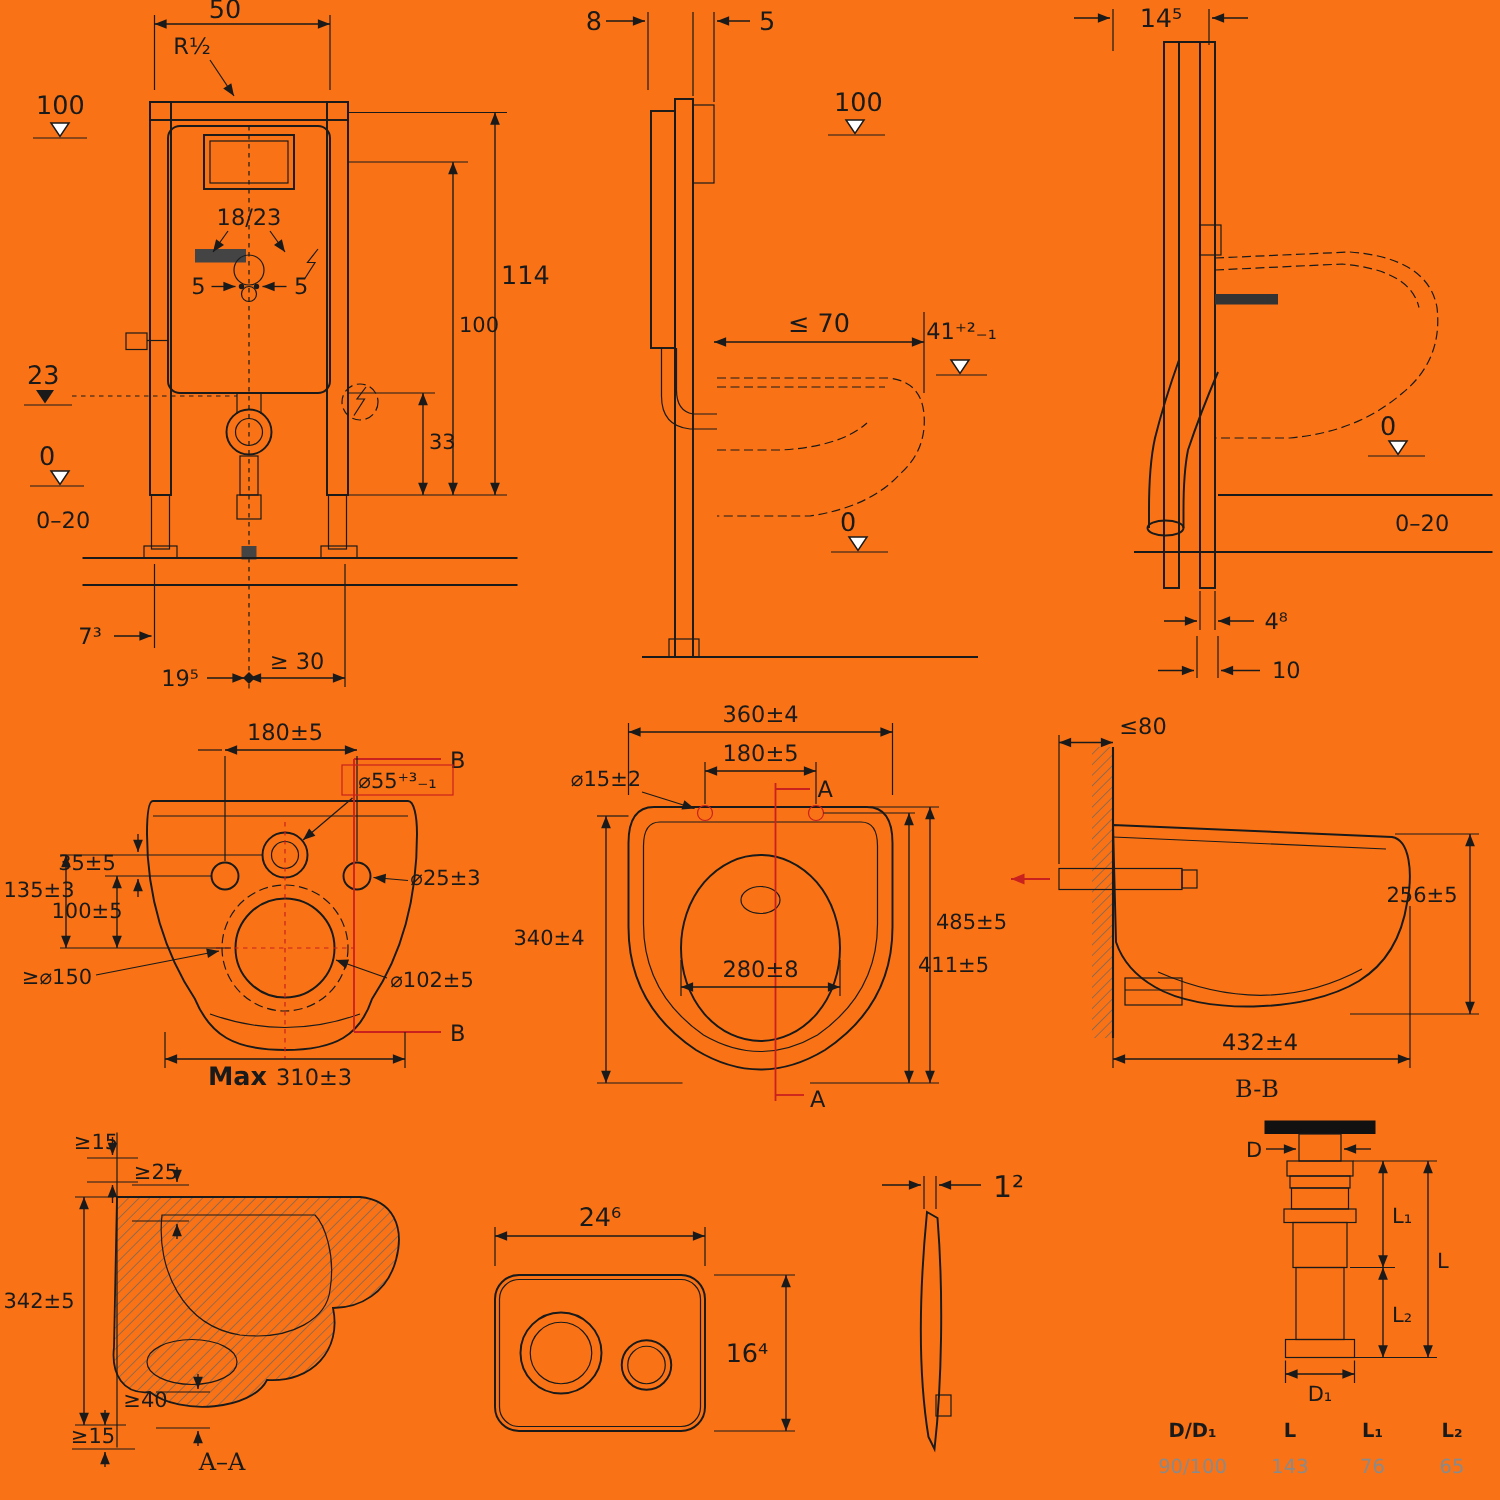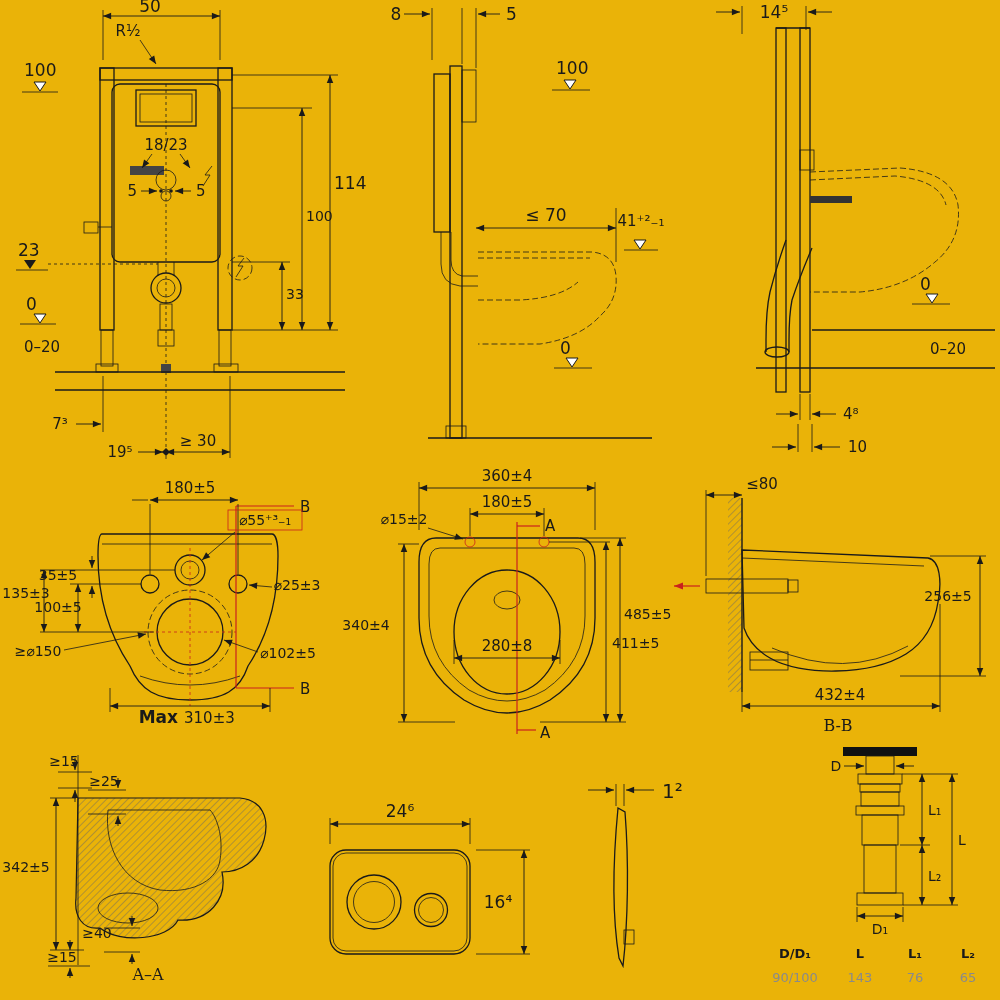--- a/index.html
+++ b/index.html
@@ -1,16 +1,16 @@
 <!DOCTYPE html>
 <html><head>
 <meta charset="utf-8">
 <style>
   html,body{margin:0;padding:0;background:#fff;}
-  #sheet{position:relative;width:1000px;height:1000px;background:#eab308;overflow:hidden;}
+  #sheet{position:relative;width:1000px;height:1000px;background:#f97316;overflow:hidden;}
   svg{display:block}
   text{font-family:"DejaVu Sans",sans-serif;font-size:15px;fill:#1a1a1a}
   .t13{font-size:13px}.t14{font-size:14px}.t17{font-size:17px}.t20{font-size:20px}
   .serif{font-family:"DejaVu Serif",serif;font-size:16px}
   .bold{font-weight:bold}
   .gray{fill:#8a8a8a}
   .mid{text-anchor:middle}.end{text-anchor:end}
   .ln{stroke:#1a1a1a;stroke-width:1.3;fill:none}
   .tn{stroke:#1a1a1a;stroke-width:0.8;fill:none}
   .dm{stroke:#1a1a1a;stroke-width:0.9;fill:none}

